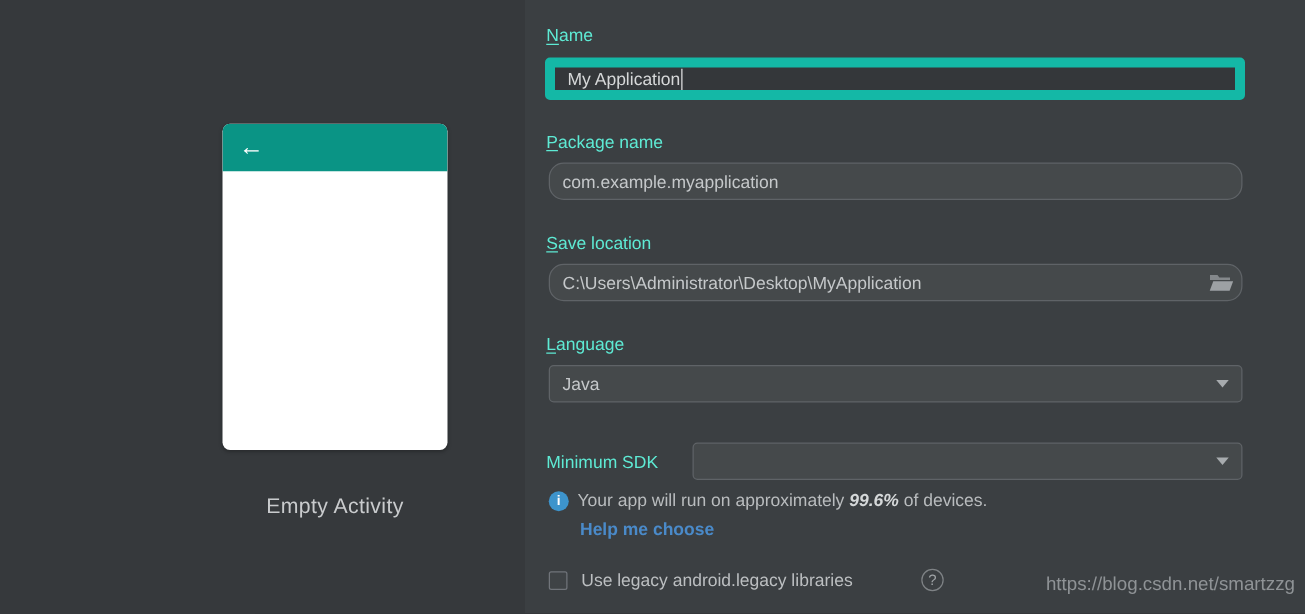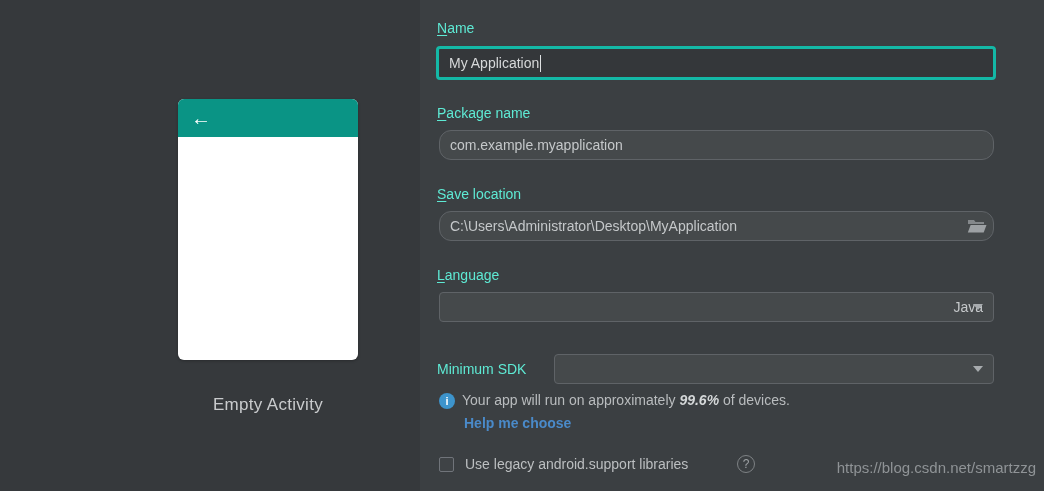--- a/index.html
+++ b/index.html
@@ -43,34 +43,34 @@
 
   
   .tfield {
     position:absolute; left:439px; width:555px; height:30px;
     background:#45494b; border:1px solid #5f6367; border-radius:12px;
     color:#c5c8ca; font-size:14px; display:flex; align-items:center;
     padding:0 10px; white-space:nowrap; overflow:hidden;
   }
   .tfield.focused {
     left:436px; width:560px; height:34px;
-    background:#34373a; border:3px solid #14b8a6; border-radius:4px;
+    background:#34373a; border:8px solid #14b8a6; border-radius:4px;
     color:#d6d8d9;
   }
   .caret {
     display:inline-block; width:1px; height:17px; background:#dfe1e2;
     margin-left:1px; vertical-align:middle;
   }
 
   
   .combo {
     position:absolute; left:439px; width:555px; height:30px;
     background:#45494b; border:1px solid #5f6367; border-radius:4px;
     color:#c5c8ca; font-size:14px; display:flex; align-items:center;
-    padding:0 10px; cursor:default;justify-content:flex-end;
+    padding:0 10px; cursor:default;
   }
   .combo .arrow {
     position:absolute; right:10px; top:11px; width:0; height:0;
     border-left:5px solid transparent; border-right:5px solid transparent;
     border-top:6px solid #a7abae;
   }
 
   .folder-btn {
     position:absolute; right:6px; top:6px; width:20px; height:16px;
   }
@@ -156,19 +156,19 @@
     <div class="flabel" style="top:361px">Minimum SDK</div>
     <div class="combo" style="top:354px; left:554px; width:440px;" role="combobox">
       <span class="arrow"></span>
     </div>
 
     <div class="info-icon">i</div>
     <div class="info-text"><span>Your app will run on approximately </span><b>99.6%</b><span> of devices.</span></div>
     <div class="help-link">Help me choose</div>
 
     <div class="checkbox" role="checkbox" aria-checked="false"></div>
-    <div class="checkbox-label">Use legacy android.support libraries</div>
+    <div class="checkbox-label">Use legacy android.legacy libraries</div>
     <div class="q-icon">?</div>
 
   </div>
 
   <div class="watermark">https://blog.csdn.net/smartzzg</div>
 </div>
 
 </body></html>

